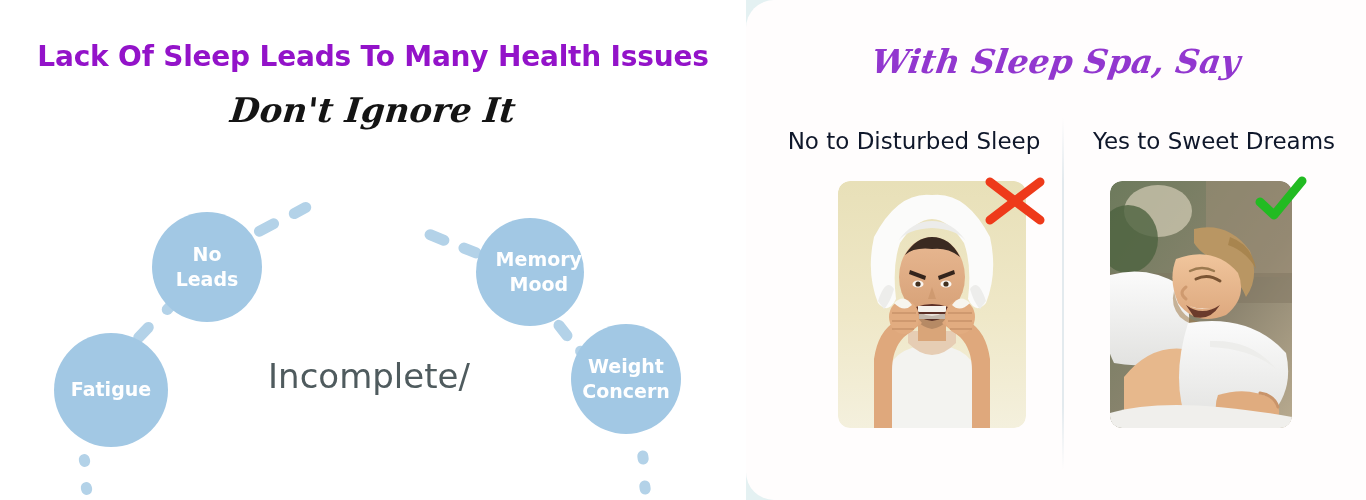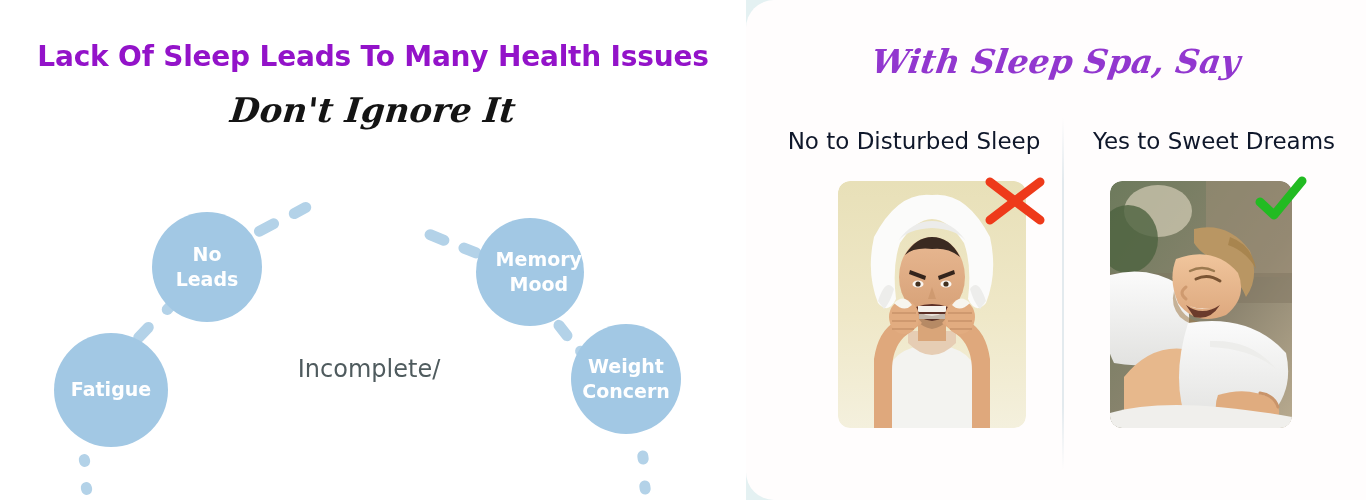--- a/index.html
+++ b/index.html
@@ -83,21 +83,21 @@
   }
 
   .center-caption {
     position: absolute;
     left: 233px;
     top: 352px;
     width: 272px;
     text-align: center;
     font-family: "DejaVu Sans", sans-serif;
     font-weight: 400;
-    font-size: 24px;
+    font-size: 34px;
     line-height: 1.42;
     color: #4f5b5e;
   }
 
   
   .right-panel {
     position: absolute;
     left: 746px; top: 0;
     width: 620px;
     height: 500px;

